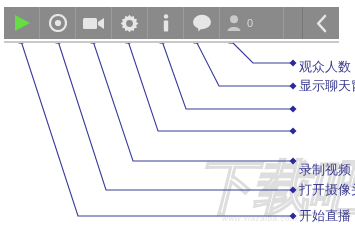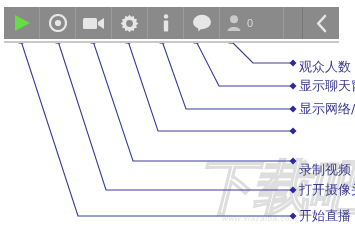--- a/index.html
+++ b/index.html
@@ -223,18 +223,17 @@
         <svg class="ico" width="13" height="19" viewBox="0 0 13 19">
           <polyline points="10,2 3.2,9.5 10,17" fill="none" stroke="#e6e6e6" stroke-width="2.6" stroke-linecap="round" stroke-linejoin="round"></polyline>
         </svg>
       </div>
 
     </div>
   </div>
 
   <div class="callout" style="left:299px; top:60px;text-align:center;">观众人数</div>
   <div class="callout" style="left:299px; top:79px;">显示聊天窗</div>
-  <div class="callout" style="left:299px; top:102px;">显示网络/</div>
   <div class="callout" style="left:299px; top:163px;">录制视频</div>
   <div class="callout" style="left:299px; top:183px;">打开摄像头</div>
   <div class="callout" style="left:299px; top:209px;">开始直播</div>
 
 </div>
 
 </body></html>

